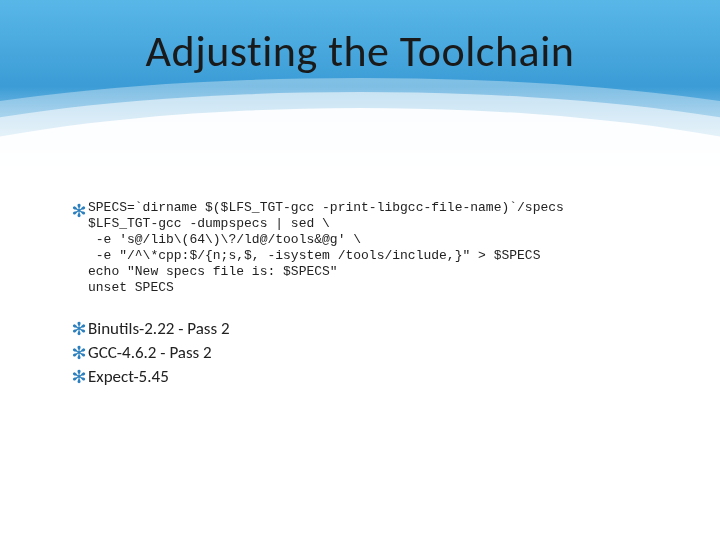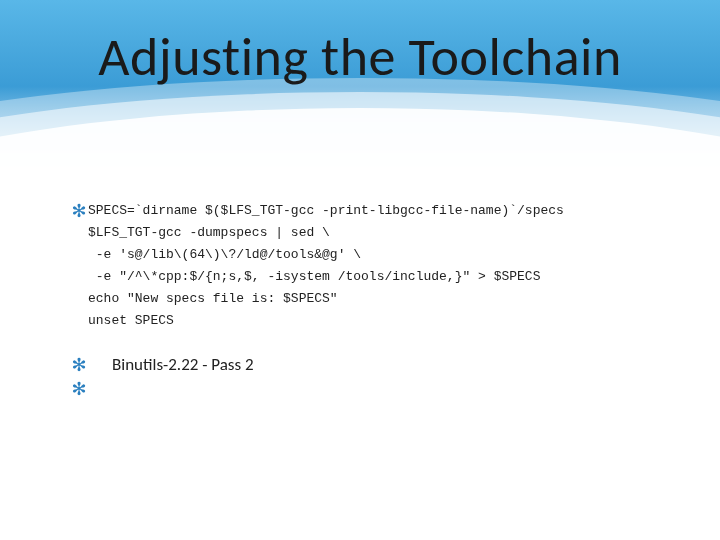--- a/index.html
+++ b/index.html
@@ -24,21 +24,21 @@
     background: rgba(255,255,255,0.25);
   }
   .wave.w1 { height: 210px; top: 78px; background: rgba(255,255,255,0.35); }
   .wave.w2 { height: 230px; top: 92px; background: rgba(255,255,255,0.55); }
   .wave.w3 { height: 260px; top: 108px; background: rgba(255,255,255,0.9); }
   .title {
     position: absolute;
     width: 100%;
     text-align: center;
     top: 24px;
-    font-size: 54px;
+    font-size: 44px;
     font-weight: 400;
     color: #1a1a1a;
     font-family: "Calibri Light", "Calibri", "Segoe UI", Arial, sans-serif;
     letter-spacing: 0.5px;
   }
   .content {
     position: absolute;
     top: 200px;
     left: 70px;
     right: 40px;
@@ -53,31 +53,31 @@
     text-align: center;
     color: #2a7fbf;
     font-size: 18px;
     line-height: 22px;
     font-family: Arial, sans-serif;
   }
   .bullet::before { content: "\273B"; } 
   .code-block {
     font-family: "Courier New", Courier, monospace;
     font-size: 13px;
-    line-height: 22px;
+    line-height: 16px;
     color: #222;
     white-space: pre;
   }
   .text-line {
     font-size: 17px;
     line-height: 22px;
     color: #222;
   }
   .second-list { margin-top: 22px; }
-  .second-list .bullet-row { margin-bottom: 2px; gap: 24px; }
+  .second-list .bullet-row { margin-bottom: 2px; }
 </style>
 </head>
 <body>
 
 <div class="header-band">
   <div class="wave w1"></div>
   <div class="wave w2"></div>
   <div class="wave w3"></div>
   <div class="title">Adjusting the Toolchain</div>
 </div>
@@ -94,16 +94,21 @@
 <span>unset SPECS</span></div>
   </div>
 
   <div class="second-list">
     <div class="bullet-row">
       <span class="bullet"></span>
       <span class="text-line">Binutils-2.22 - Pass 2</span>
     </div>
     <div class="bullet-row">
       <span class="bullet"></span>
+      <span class="text-line">GCC-4.6.2 - Pass 2</span>
+    </div>
+    <div class="bullet-row">
+      <span class="bullet"></span>
+      <span class="text-line">Expect-5.45</span>
     </div>
   </div>
 
 </div>
 
 </body></html>

